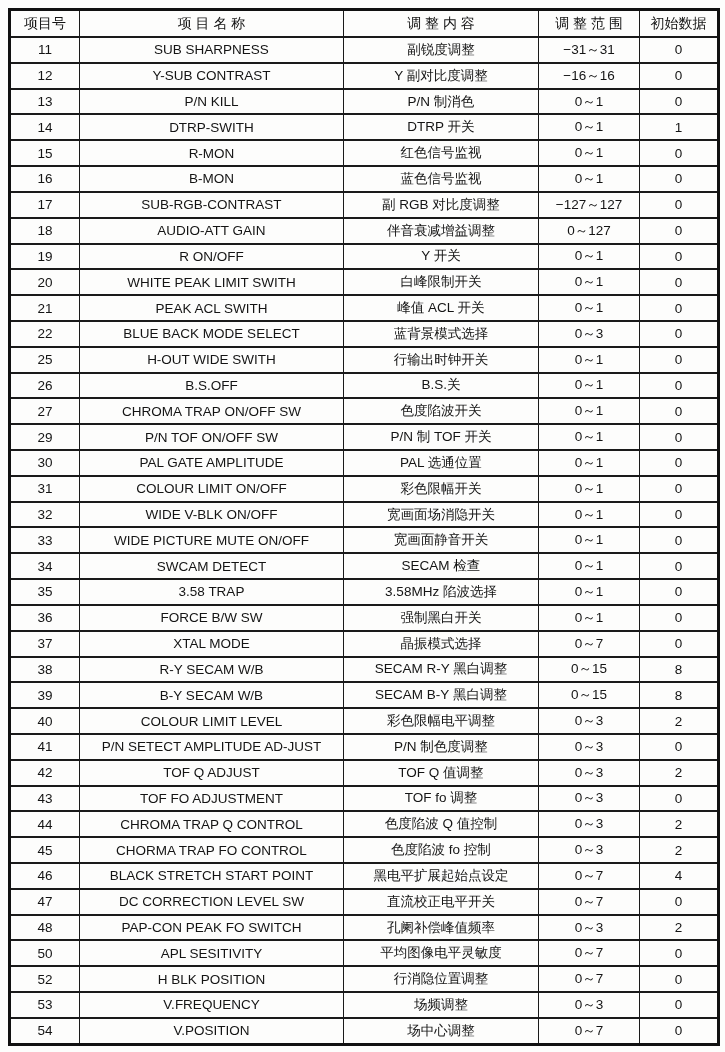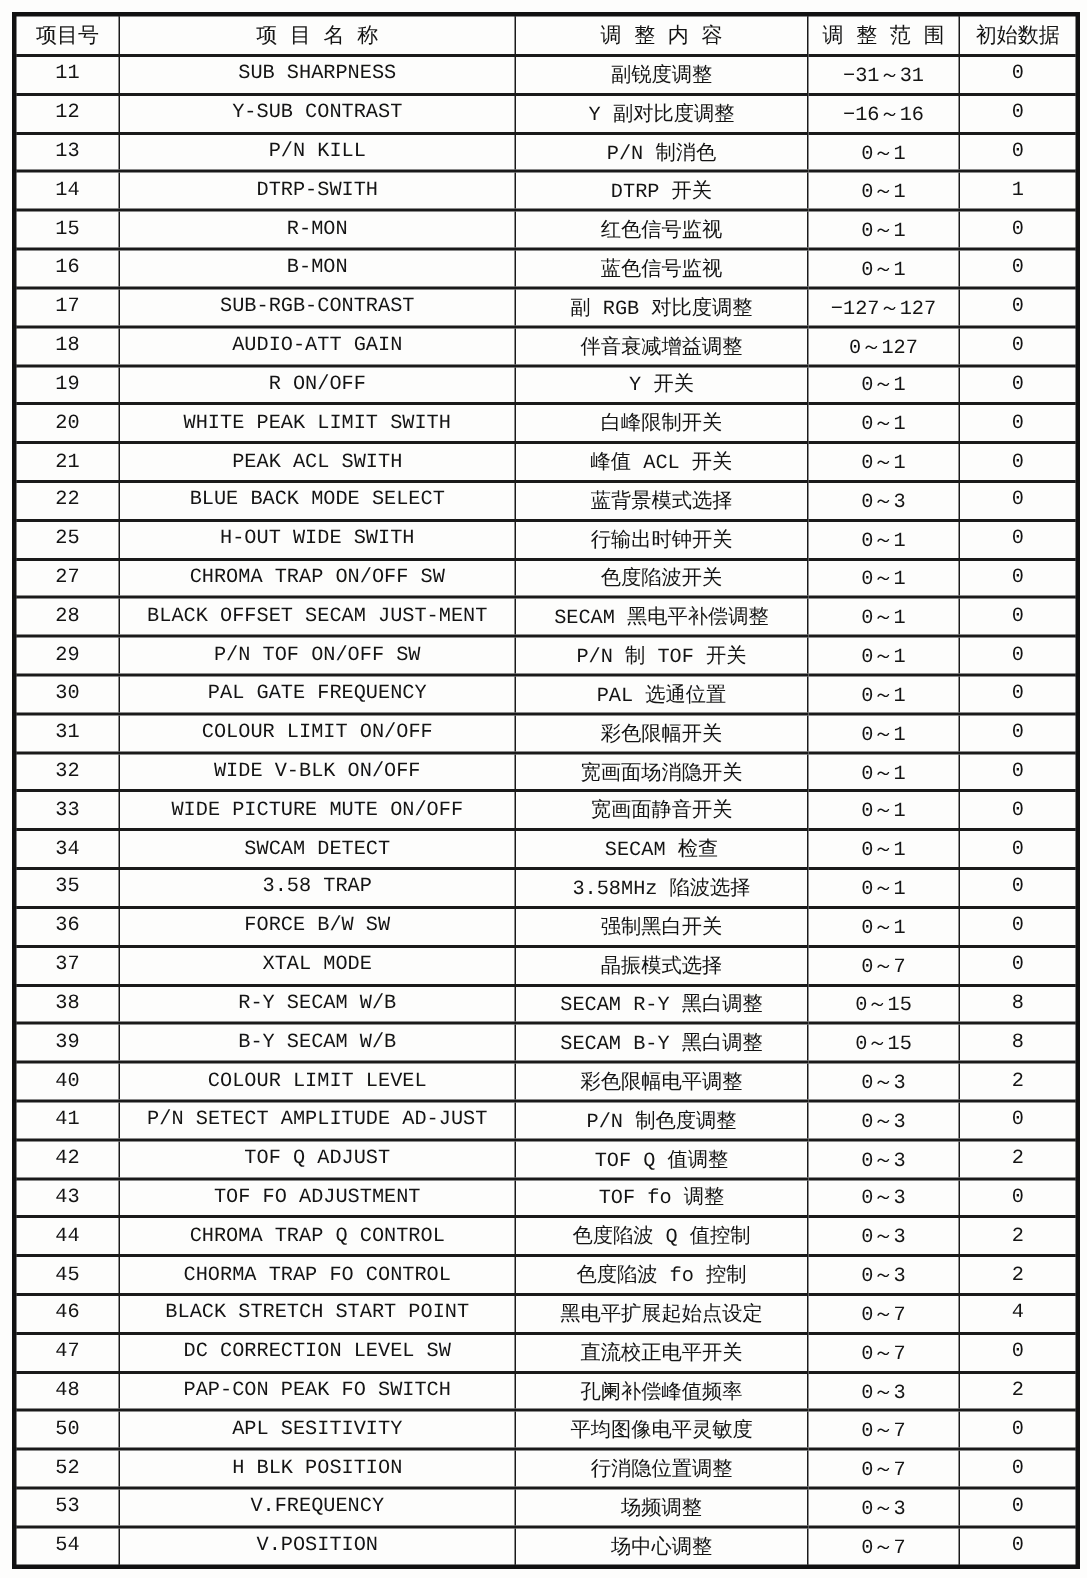--- a/index.html
+++ b/index.html
@@ -13,21 +13,21 @@
     height: 1052px;
     background: #fdfdfc;
     box-sizing: border-box;
     padding: 8px 8px 6px 8px;
   }
   table.adjust-table {
     width: 709px;
     height: 1038px;
     border-collapse: collapse;
     table-layout: fixed;
-    font-family: Liberation Mono, monospace;
+    font-family: Liberation Sans, sans-serif;
     font-size: 13.5px;
     color: #141414;
     border: 3px solid #111111;
   }
   table.adjust-table th,
   table.adjust-table td {
     border-left: 1px solid #1a1a1a;
     border-right: 1px solid #1a1a1a;
     border-top: 2px solid #1a1a1a;
     border-bottom: 2px solid #1a1a1a;
@@ -150,43 +150,43 @@
           <td>0</td>
         </tr>
         <tr>
           <td>25</td>
           <td>H-OUT WIDE SWITH</td>
           <td>行输出时钟开关</td>
           <td>0～1</td>
           <td>0</td>
         </tr>
         <tr>
+          <td>26</td>
+          <td>B.S.OFF</td>
+          <td>B.S.关</td>
+          <td>0～1</td>
+          <td>0</td>
+        </tr>
+        <tr>
           <td>27</td>
           <td>CHROMA TRAP ON/OFF SW</td>
           <td>色度陷波开关</td>
           <td>0～1</td>
           <td>0</td>
         </tr>
         <tr>
-          <td>28</td>
-          <td>BLACK OFFSET SECAM JUST-MENT</td>
-          <td>SECAM 黑电平补偿调整</td>
-          <td>0～1</td>
-          <td>0</td>
-        </tr>
-        <tr>
           <td>29</td>
           <td>P/N TOF ON/OFF SW</td>
           <td>P/N 制 TOF 开关</td>
           <td>0～1</td>
           <td>0</td>
         </tr>
         <tr>
           <td>30</td>
-          <td>PAL GATE FREQUENCY</td>
+          <td>PAL GATE AMPLITUDE</td>
           <td>PAL 选通位置</td>
           <td>0～1</td>
           <td>0</td>
         </tr>
         <tr>
           <td>31</td>
           <td>COLOUR LIMIT ON/OFF</td>
           <td>彩色限幅开关</td>
           <td>0～1</td>
           <td>0</td>

